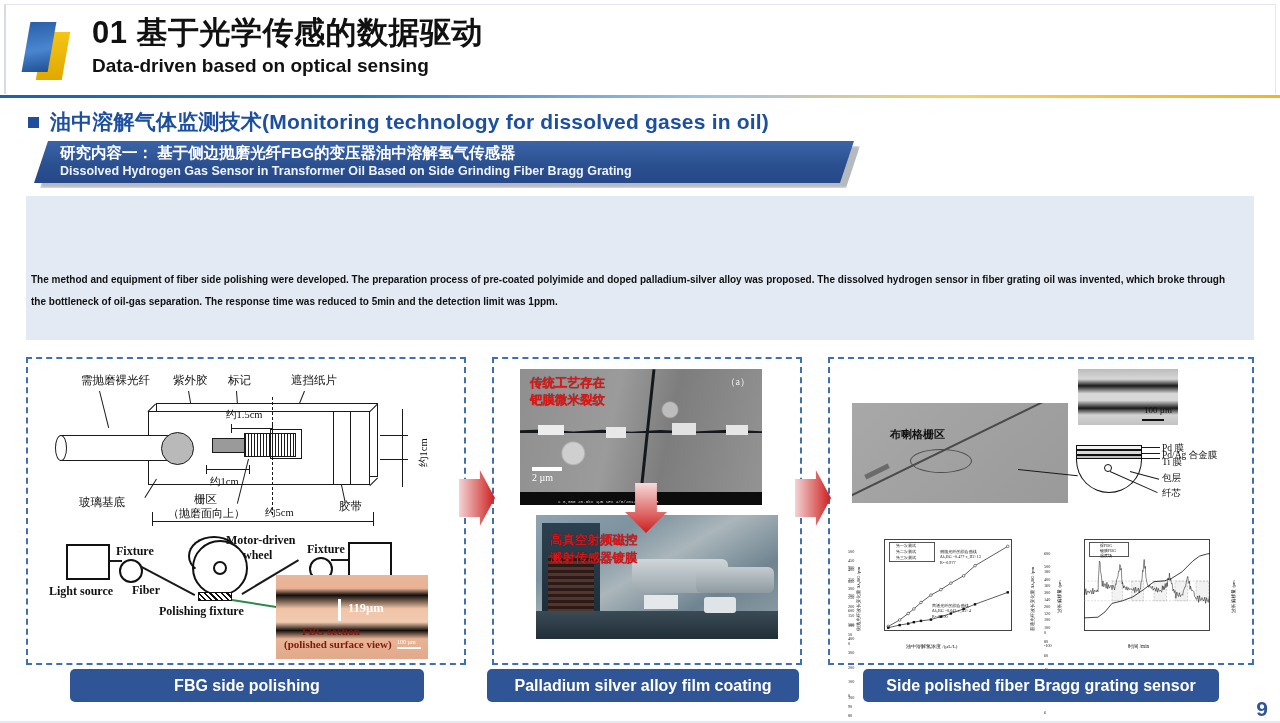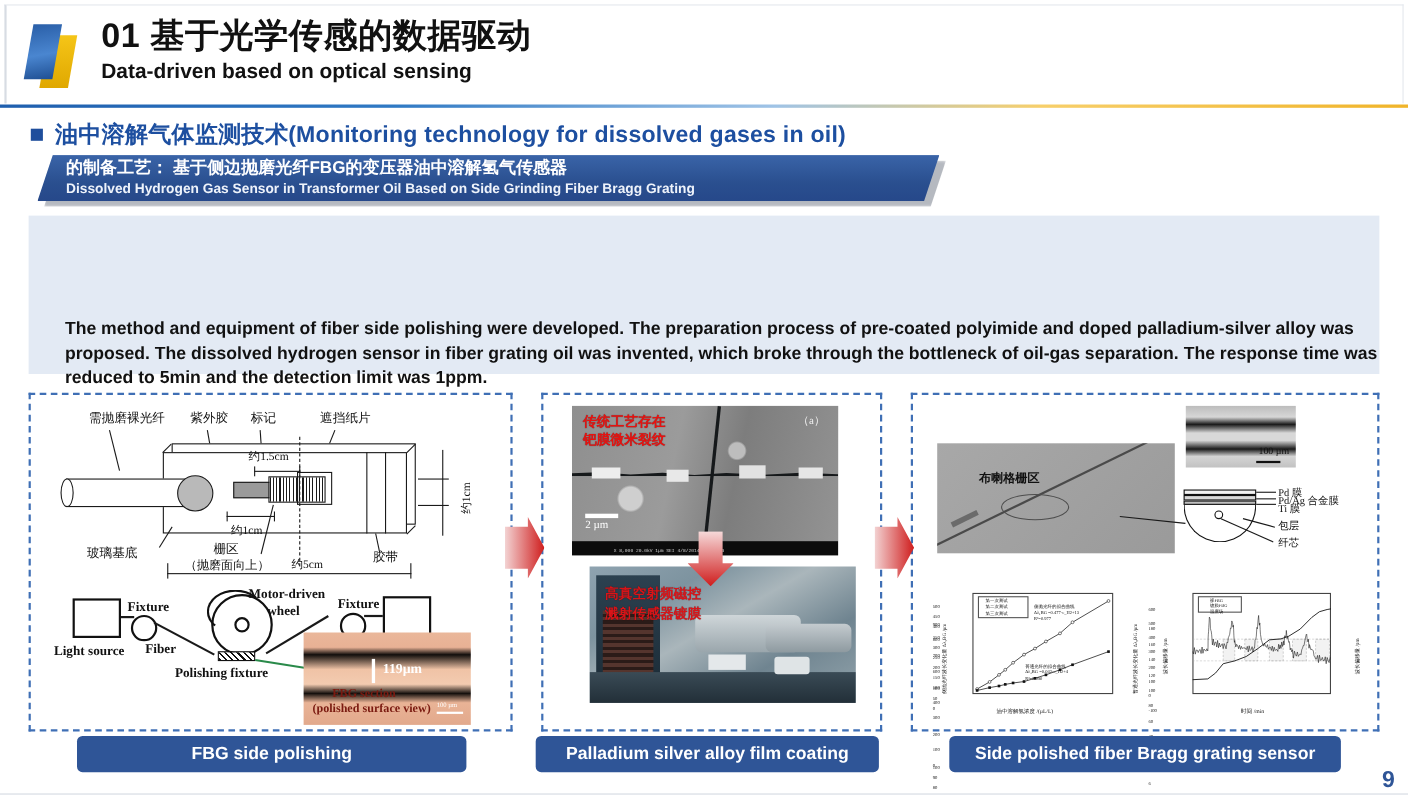--- a/index.html
+++ b/index.html
@@ -76,22 +76,22 @@
   .txtpanel {
     position: absolute; left: 26px; top: 196px; width: 1228px; height: 144px;
     background: #e3eaf4;
   }
   .txt-cn {
     position: absolute; left: 19px; top: 8px; width: 1196px;
     font-size: 20px; font-weight: bold; color: #111; line-height: 30px;
   }
   .txt-cn .red { color: #e8110f; }
   .txt-en {
-    position: absolute; left: 33px; top: 73px; width: 1200px;
-    font-size: 16px; font-weight: bold; color: #111; line-height: 22px; margin-top: 20px;
+    position: absolute; left: 5px; top: 73px; width: 1200px;
+    font-size: 10px; font-weight: bold; color: #111; line-height: 22px;
   }
 
   
   .panel { position: absolute; border: 2px dashed #3f6fb5; background: #fff; }
   .p1 { left: 26px;  top: 357px; width: 440px; height: 308px; }
   .p2 { left: 492px; top: 357px; width: 310px; height: 308px; }
   .p3 { left: 828px; top: 357px; width: 426px; height: 308px; }
 
   
   .pill {
@@ -201,21 +201,21 @@
   <div class="hdr-rule"></div>
 
   <div class="sec-head">
     <div class="sec-bullet"></div>
     <div class="sec-text">油中溶解气体监测技术(Monitoring technology for dissolved gases in oil)</div>
   </div>
 
   <div class="banner-wrap">
     <div class="banner-shadow"></div>
     <div class="banner"></div>
-    <div class="banner-cn">的制备工艺： 基于侧边抛磨光纤FBG的变压器油中溶解氢气传感器</div>
+    <div class="banner-cn">研究内容一： 基于侧边抛磨光纤FBG的变压器油中溶解氢气传感器</div>
     <div class="banner-en">Dissolved Hydrogen Gas Sensor in Transformer Oil Based on Side Grinding Fiber Bragg Grating</div>
   </div>
 
   <div class="txtpanel">
     <div class="txt-en">The method and equipment of fiber side polishing were developed. The preparation process of pre-coated polyimide and doped palladium-silver alloy was proposed. The dissolved hydrogen sensor in fiber grating oil was invented, which broke through the bottleneck of oil-gas separation. The response time was reduced to 5min and the detection limit was 1ppm.</div>
   </div>
 
   <div class="panel p1">
 
     <div>

